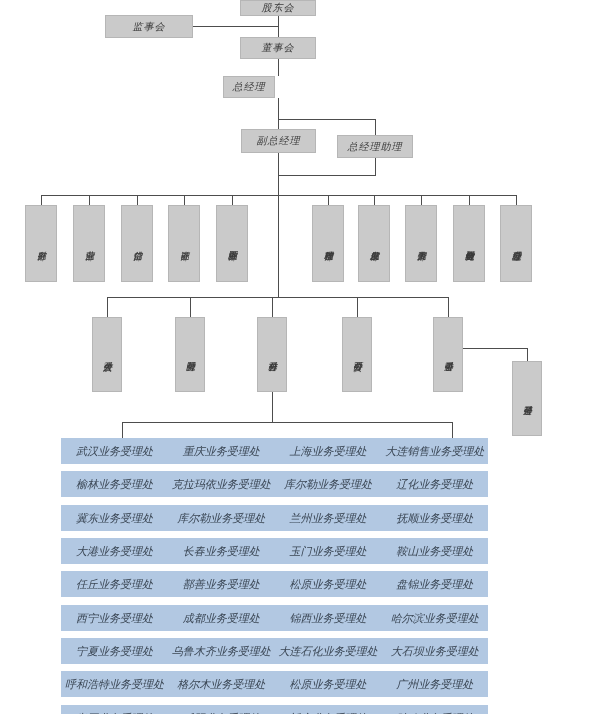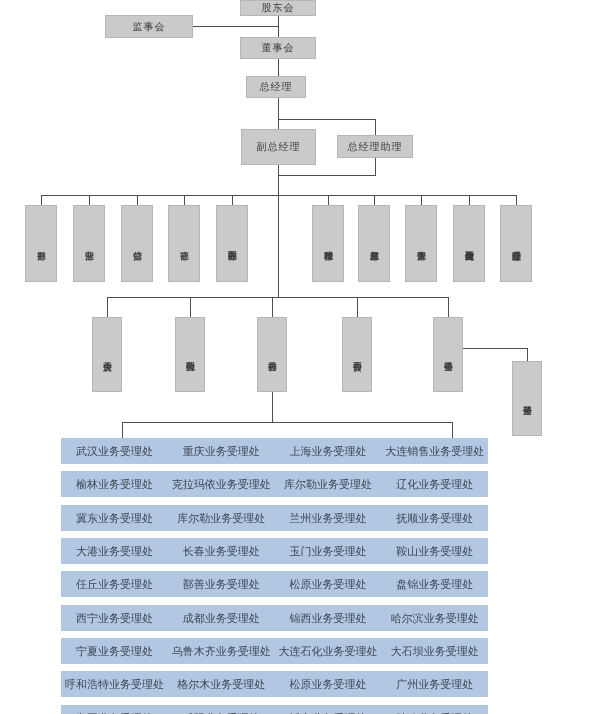--- a/index.html
+++ b/index.html
@@ -1,17 +1,17 @@
 <!DOCTYPE html>
 <html><head>
 <meta charset="utf-8">
 <style>
   html,body{margin:0;padding:0;background:#fff;}
   .stage{position:relative;width:600px;height:714px;background:#ffffff;overflow:hidden;
-         font-family:"Liberation Sans","DejaVu Sans",sans-serif;}
+         font-family:"Liberation Sans","DejaVu Sans",sans-serif;font-style:italic;}
   .hl,.vl{position:absolute;background:#4d4d4d;}
   .hl{height:1px;}
   .vl{width:1px;}
   .box{position:absolute;background:#cacaca;border:1px solid #b6b6b6;box-sizing:border-box;
        display:flex;align-items:center;justify-content:center;color:#3a3a3a;}
   .hbox{font-size:10px;letter-spacing:1px;white-space:nowrap;}
   .vbox{width:32px;height:77px;top:205px;font-size:9px;}
   .branch{width:30px;height:75px;top:317px;font-size:9px;}
   .vtext{writing-mode:vertical-rl;text-orientation:upright;line-height:1;letter-spacing:0;}
   .bar{position:absolute;left:61px;width:427px;height:26px;background:#b2c8e2;display:flex;}
@@ -62,24 +62,24 @@
 
   <div class="box hbox" style="left:240px;top:0;width:76px;height:16px">
       <span>股东会</span>
     </div>
   <div class="box hbox" style="left:105px;top:15px;width:88px;height:23px">
       <span>监事会</span>
     </div>
   <div class="box hbox" style="left:240px;top:37px;width:76px;height:22px">
       <span>董事会</span>
     </div>
-  <div class="box hbox" style="left:246px;top:76px;width:60px;height:22px">
+  <div class="box hbox" style="left:223px;top:76px;width:52px;height:22px">
       <span>总经理</span>
     </div>
-  <div class="box hbox" style="left:241px;top:129px;width:75px;height:36px">
+  <div class="box hbox" style="left:241px;top:129px;width:75px;height:24px">
       <span>副总经理</span>
     </div>
   <div class="box hbox" style="left:337px;top:135px;width:76px;height:23px">
       <span>总经理助理</span>
     </div>
 
   <div class="box vbox" style="left:25px">
       <span class="vtext">财务部</span>
     </div>
   <div class="box vbox" style="left:73px">

